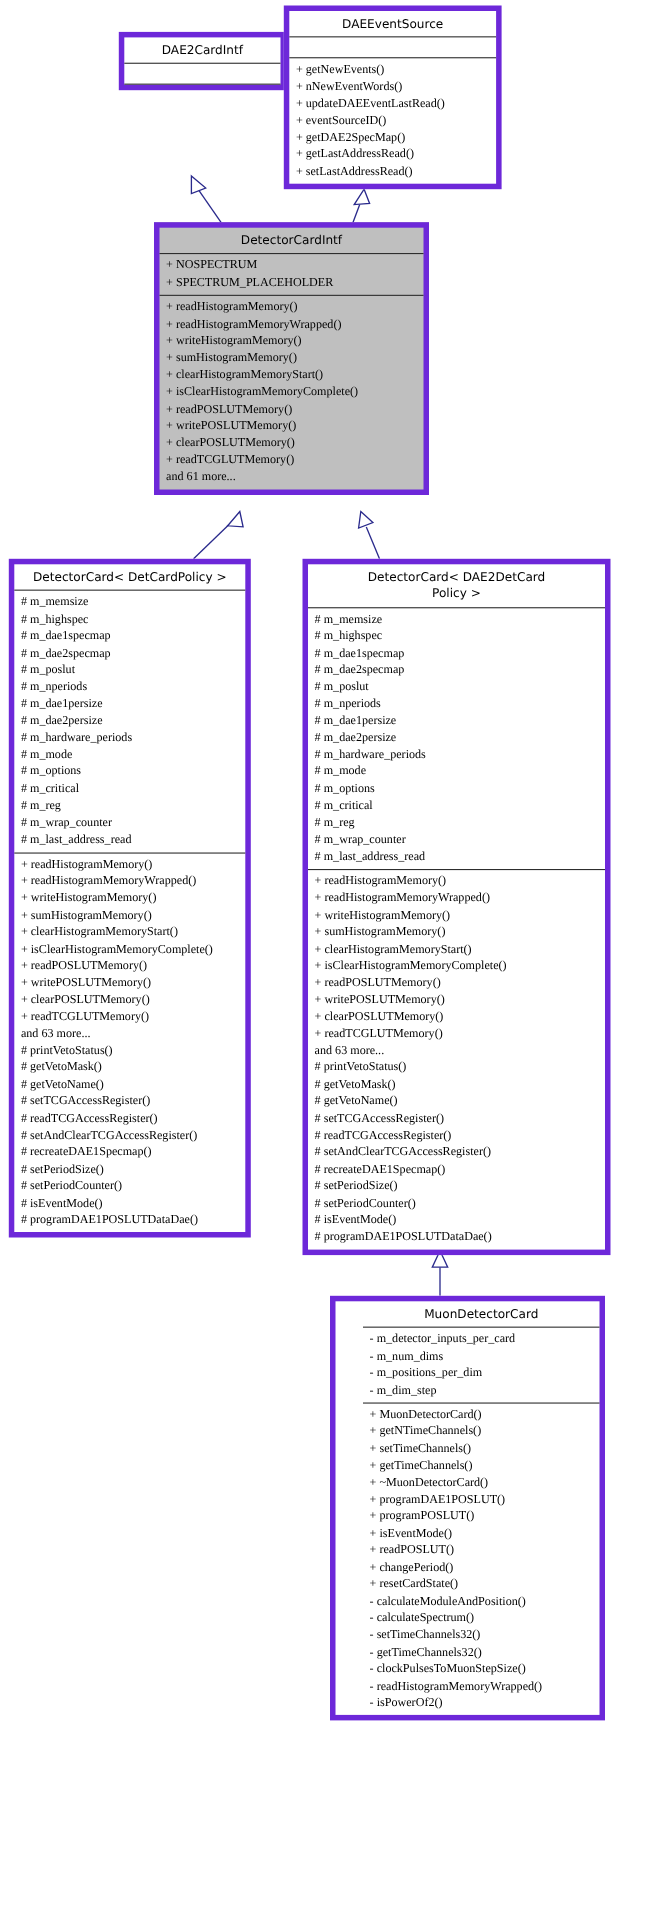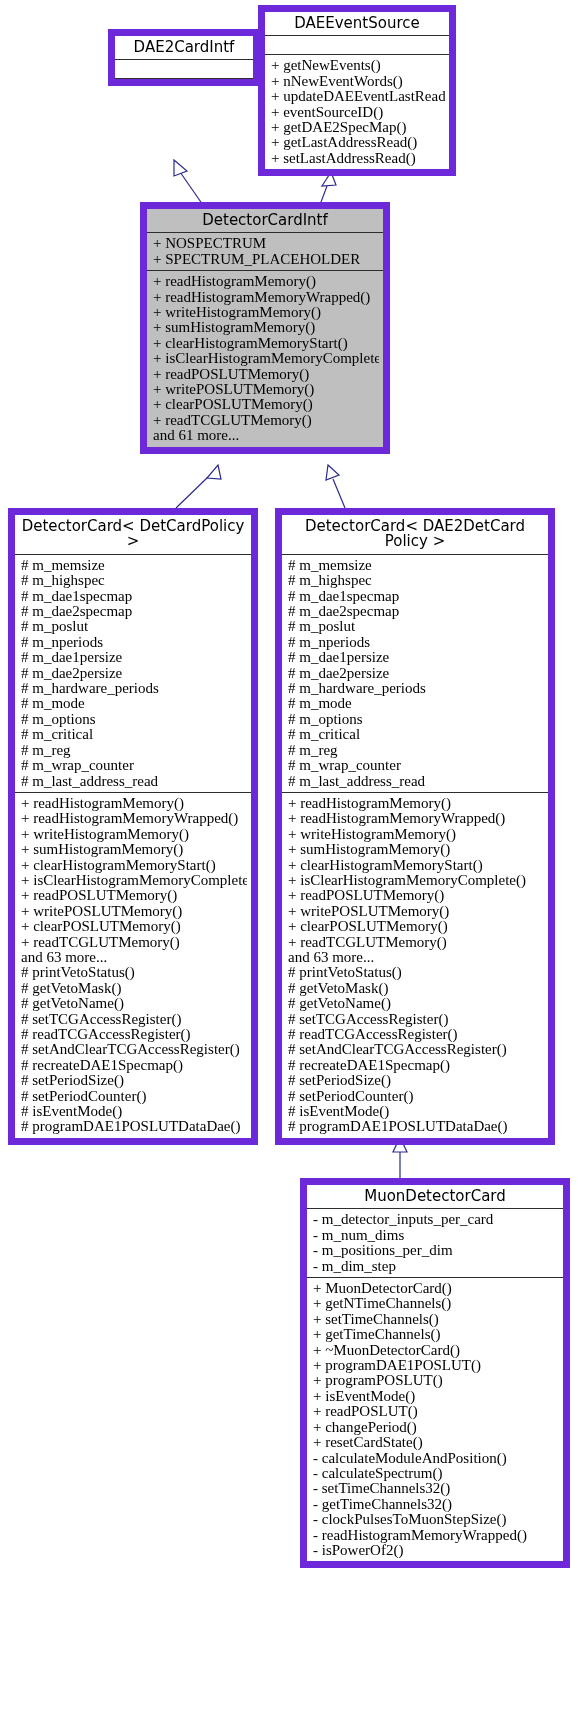--- a/index.html
+++ b/index.html
@@ -27,23 +27,23 @@
     left: 0;
     top: 0;
     width: 587px;
     height: 1733px;
     pointer-events: none;
   }
 
   .node {
     position: absolute;
     box-sizing: border-box;
-    border: 7px solid #6d28d9;
+    border: 5px solid #6d28d9;
     background: #ffffff;
-    font-size: 15px;
+    font-size: 11px;
     line-height: 15.4px;
     color: #000000;
     z-index: 2;
   }
   .node.shaded {
     background: #bfbfbf;
   }
   .node .title {
     text-align: center;
     padding: 4px 6px 4px 6px;
@@ -67,23 +67,23 @@
   }
   .node .row {
     white-space: nowrap;
     overflow: hidden;
   }
 
   
   #node-dae2cardintf   { left: 108px; top: 29px;  width: 152px; }
   #node-daeeventsource { left: 258px; top: 5px;   width: 198px; }
   #node-detectorcardintf { left: 140px; top: 202px; width: 250px; }
-  #node-detectorcard-det { left: 8px;   top: 508px; width: 250px; }
+  #node-detectorcard-det { left: 8px;   top: 508px; width: 220px; }
   #node-detectorcard-dae2 { left: 275px; top: 508px; width: 280px; }
-  #node-muondetectorcard { left: 300px; top: 1178px; width: 270px; }
+  #node-muondetectorcard { left: 300px; top: 1178px; width: 250px; padding-left: 25px; }
 </style>
 </head>
 <body>
 
 <div id="canvas">
 
   <svg id="edges" viewBox="0 0 587 1733" xmlns="http://www.w3.org/2000/svg">
 
     <g>
       <line x1="212" y1="218" x2="180" y2="172" stroke="#2a2a8c" stroke-width="1.2"></line>

